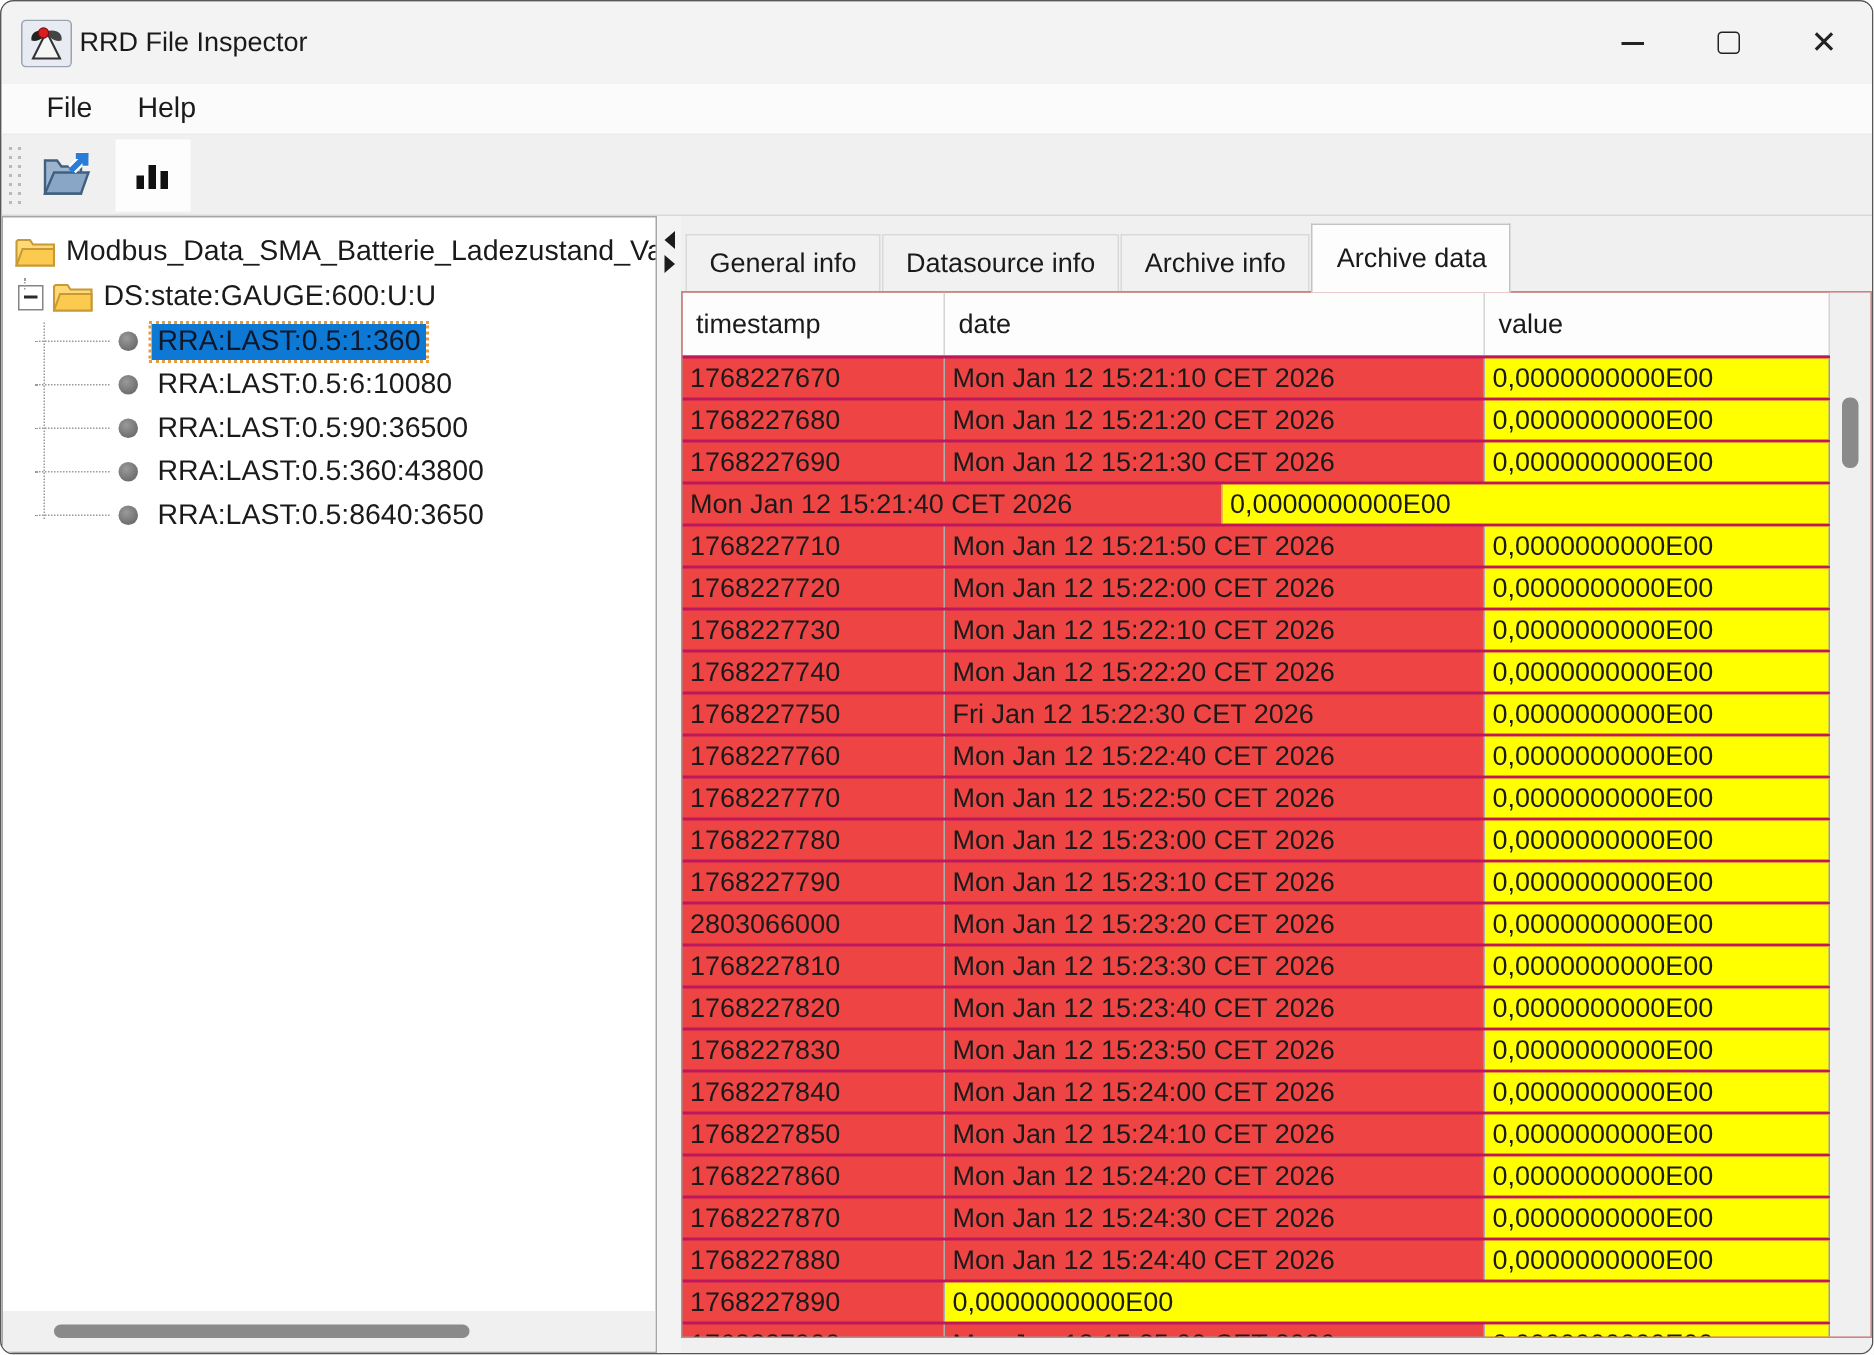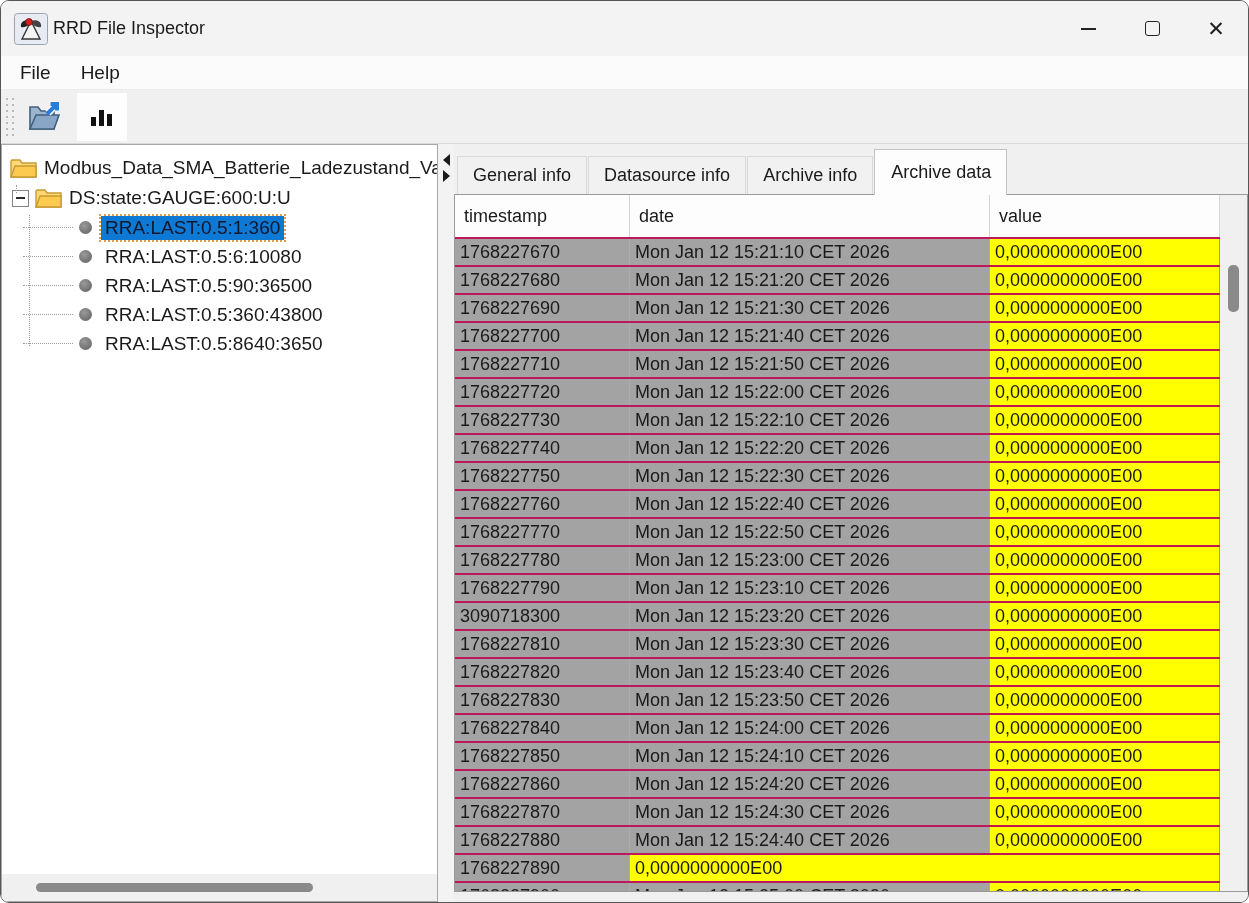--- a/index.html
+++ b/index.html
@@ -15,21 +15,21 @@
   .app-icon{width:34px;height:32px;margin-left:13px;flex:0 0 auto;}
   .title-text{margin-left:5px;font-size:18px;}
   .win-controls{margin-left:auto;display:flex;height:100%;}
   .winbtn{width:64px;height:100%;display:flex;align-items:center;justify-content:center;cursor:default;}
   .glyph-min{width:15px;height:2px;background:#222;}
   .glyph-max{width:15px;height:15px;border:1.6px solid #222;border-radius:3px;}
   .glyph-close{font-size:21px;line-height:1;color:#222;}
   
   .menubar{height:34px;flex:0 0 34px;background:#fbfbfb;display:flex;align-items:center;border-bottom:1px solid #ececec;}
   .menu-item{padding:0 15px;font-size:19px;}
-  .menu-item:first-child{margin-left:4px;}
+  .menu-item:first-child{margin-left:15px;}
   
   .toolbar{height:54px;flex:0 0 54px;background:#f0f0f0;display:flex;align-items:center;border-bottom:1px solid #d8d8d8;}
   .grip{width:12px;height:44px;margin-left:2px;
     background-image:radial-gradient(#b9b9b9 1.2px, transparent 1.3px);
     background-size:6px 6px;background-position:1px 1px;}
   .toolbtn{width:50px;height:48px;display:flex;align-items:center;justify-content:center;margin-left:6px;}
   .toolbtn.lit{background:#fdfdfd;}
   
   .content{flex:1;display:flex;min-height:0;}
   
@@ -56,21 +56,21 @@
   .divider{width:16px;flex:0 0 16px;background:#f3f3f3;display:flex;flex-direction:column;align-items:center;padding-top:8px;}
   .tri{width:0;height:0;margin:2px 0;}
   .tri-left{border-top:6px solid transparent;border-bottom:6px solid transparent;border-right:7px solid #1c1c1c;}
   .tri-right{border-top:6px solid transparent;border-bottom:6px solid transparent;border-left:7px solid #1c1c1c;}
   
   .right-pane{flex:1;display:flex;flex-direction:column;min-width:0;background:#f0f0f0;padding:0 0 10px 0;}
   .tabstrip{height:50px;flex:0 0 50px;display:flex;align-items:flex-end;padding-left:3px;}
   .tab{height:38px;padding:0 15px;display:flex;align-items:center;font-size:18px;
     background:#f1f1f1;border:1px solid #d9d9d9;border-bottom:none;margin-right:1px;}
   .tab.active{height:46px;background:#fdfdfd;border-color:#c3c3c3;position:relative;z-index:2;margin-bottom:-1px;padding-left:16px;}
-  .table-area{flex:1;display:flex;min-height:0;margin-right:0;border:1px solid #9a9a9a;background:#a3a3a3;position:relative;z-index:1;}
+  .table-area{flex:1;display:flex;min-height:0;margin-right:0;border:1px solid #9a9a9a;background:#ef4444;position:relative;z-index:1;}
   .tbl{flex:1;min-width:0;overflow:hidden;display:flex;flex-direction:column;}
   .thead{height:42px;flex:0 0 42px;display:flex;background:#fdfdfd;font-size:18px;}
   .th{display:flex;align-items:center;padding:0 9px;border-right:1px solid #d4d4d4;}
   .col-ts{width:175px;flex:0 0 175px;}
   .col-date{width:360px;flex:0 0 360px;}
   .col-val{flex:1;min-width:0;}
   .trow{height:28px;flex:0 0 28px;display:flex;border-top:2px solid #be185d;font-size:18px;}
   .td{display:flex;align-items:center;padding:0 5px;border-right:1px solid #adadad;overflow:hidden;white-space:nowrap;}
   .td.col-val{background:#ffff00;border-right:1px solid #9b9b9b;}
   .vscroll{width:27px;flex:0 0 27px;background:#f0f0f0;position:relative;}
@@ -222,21 +222,20 @@
     <div class="td col-ts">1768227680</div>
     <div class="td col-date">Mon Jan 12 15:21:20 CET 2026</div>
     <div class="td col-val">0,0000000000E00</div>
   </div>
               <div class="trow">
     <div class="td col-ts">1768227690</div>
     <div class="td col-date">Mon Jan 12 15:21:30 CET 2026</div>
     <div class="td col-val">0,0000000000E00</div>
   </div>
               <div class="trow">
-    <div class="td col-ts">1768227700</div>
     <div class="td col-date">Mon Jan 12 15:21:40 CET 2026</div>
     <div class="td col-val">0,0000000000E00</div>
   </div>
               <div class="trow">
     <div class="td col-ts">1768227710</div>
     <div class="td col-date">Mon Jan 12 15:21:50 CET 2026</div>
     <div class="td col-val">0,0000000000E00</div>
   </div>
               <div class="trow">
     <div class="td col-ts">1768227720</div>
@@ -248,21 +247,21 @@
     <div class="td col-date">Mon Jan 12 15:22:10 CET 2026</div>
     <div class="td col-val">0,0000000000E00</div>
   </div>
               <div class="trow">
     <div class="td col-ts">1768227740</div>
     <div class="td col-date">Mon Jan 12 15:22:20 CET 2026</div>
     <div class="td col-val">0,0000000000E00</div>
   </div>
               <div class="trow">
     <div class="td col-ts">1768227750</div>
-    <div class="td col-date">Mon Jan 12 15:22:30 CET 2026</div>
+    <div class="td col-date">Fri Jan 12 15:22:30 CET 2026</div>
     <div class="td col-val">0,0000000000E00</div>
   </div>
               <div class="trow">
     <div class="td col-ts">1768227760</div>
     <div class="td col-date">Mon Jan 12 15:22:40 CET 2026</div>
     <div class="td col-val">0,0000000000E00</div>
   </div>
               <div class="trow">
     <div class="td col-ts">1768227770</div>
     <div class="td col-date">Mon Jan 12 15:22:50 CET 2026</div>
@@ -272,21 +271,21 @@
     <div class="td col-ts">1768227780</div>
     <div class="td col-date">Mon Jan 12 15:23:00 CET 2026</div>
     <div class="td col-val">0,0000000000E00</div>
   </div>
               <div class="trow">
     <div class="td col-ts">1768227790</div>
     <div class="td col-date">Mon Jan 12 15:23:10 CET 2026</div>
     <div class="td col-val">0,0000000000E00</div>
   </div>
               <div class="trow">
-    <div class="td col-ts">3090718300</div>
+    <div class="td col-ts">2803066000</div>
     <div class="td col-date">Mon Jan 12 15:23:20 CET 2026</div>
     <div class="td col-val">0,0000000000E00</div>
   </div>
               <div class="trow">
     <div class="td col-ts">1768227810</div>
     <div class="td col-date">Mon Jan 12 15:23:30 CET 2026</div>
     <div class="td col-val">0,0000000000E00</div>
   </div>
               <div class="trow">
     <div class="td col-ts">1768227820</div>

